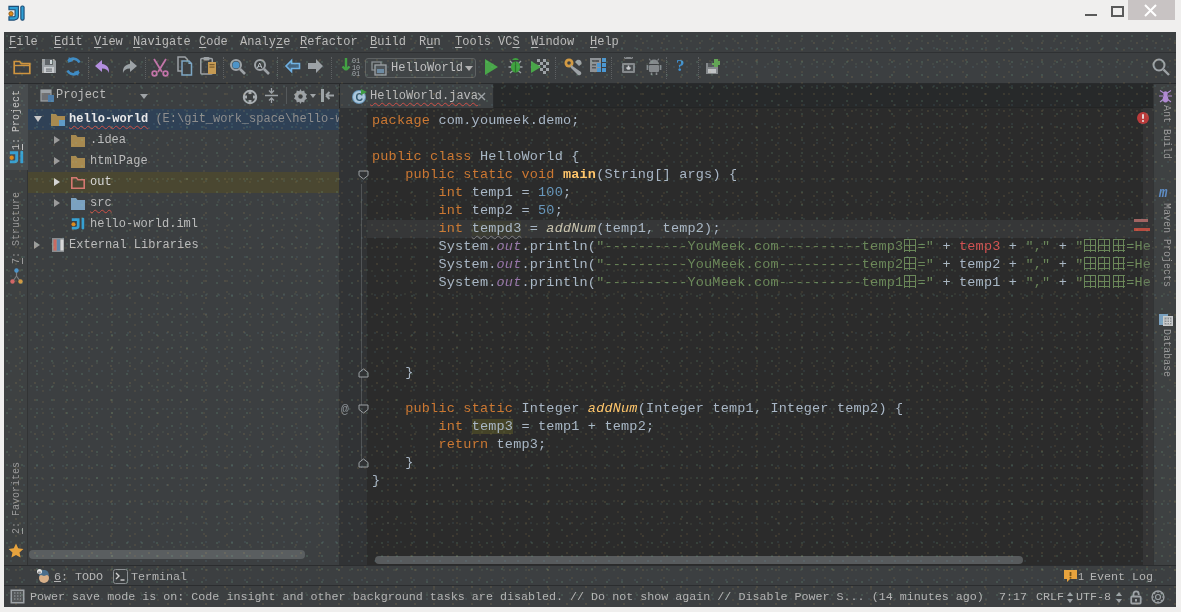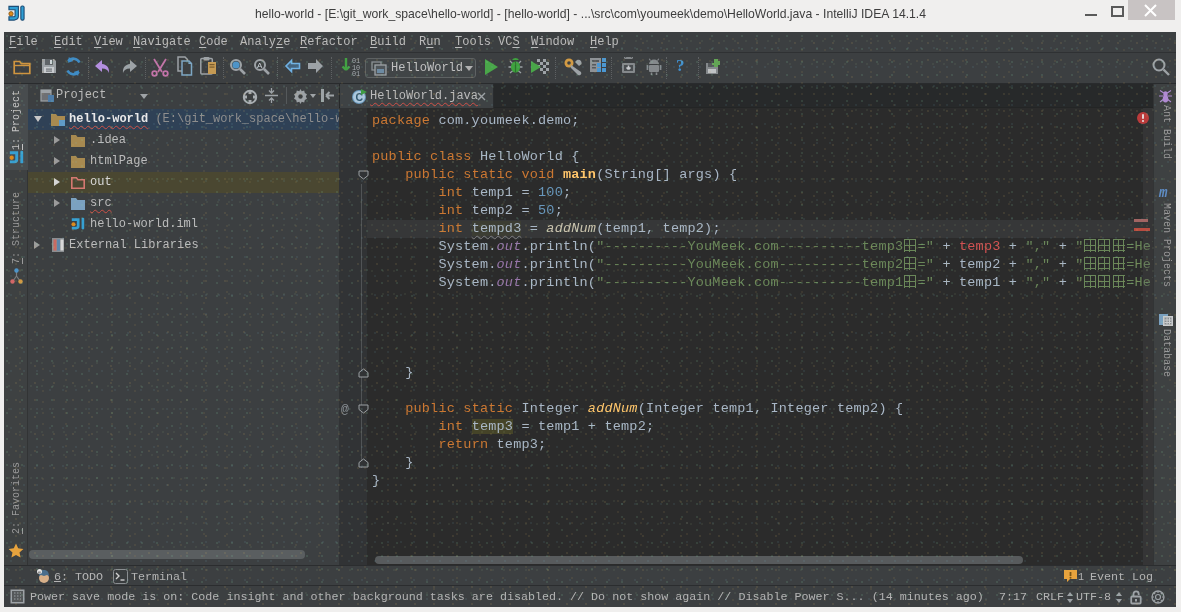--- a/index.html
+++ b/index.html
@@ -65,21 +65,20 @@
       radial-gradient(circle at 5px 9px, rgba(170,200,140,0.08) 0 0.7px, transparent 1.3px);
     background-size: 15px 13px, 19px 17px, 13px 19px, 23px 11px, 11px 23px; }
 </style></head>
 <body>
 <div class="abs" id="titlebar">
   <svg class="ic" style="left:8px;top:5px" width="17" height="17" viewBox="0 0 18 18">
       <path d="M1 1.5 H11 V12 Q11 15.5 6.5 16 L1 16 v-3.5 h5.5 q1 0 1-1 V5 H1 z" fill="#2e9fd5" stroke="#1d4e77" stroke-width="1.2"></path>
       <rect x="13.6" y="1" width="3.4" height="15" rx="1.4" fill="#2e9fd5" stroke="#1d4e77" stroke-width="1.2"></rect>
       <circle cx="3.2" cy="9.3" r="2.3" fill="#dd8a1d" stroke="#7c4d10" stroke-width="0.8"></circle>
     </svg>
-  <div class="abs" id="title-text">hello-world - [E:\git_work_space\hello-world] - [hello-world] - ...\src\com\youmeek\demo\HelloWorld.java - IntelliJ IDEA 14.1.4</div>
   <div class="abs" style="left:1085px;top:14px;width:12px;height:2px;background:#5a5a5a"></div>
   <div class="abs" style="left:1111px;top:6px;width:13px;height:11px;border:2px solid #5a5a5a"></div>
   <div class="abs" id="btn-close"></div>
   <svg class="ic" style="left:1144px;top:4px" width="13" height="13" viewBox="0 0 13 13">
       <path d="M1 1 L12 12 M12 1 L1 12" stroke="#ffffff" stroke-width="2"></path>
     </svg>
 </div>
 <div class="abs" id="menubar">
   <div class="menu-item" style="left:5px"><span class="mn">F</span>ile</div>
   <div class="menu-item" style="left:50px"><span class="mn">E</span>dit</div>

